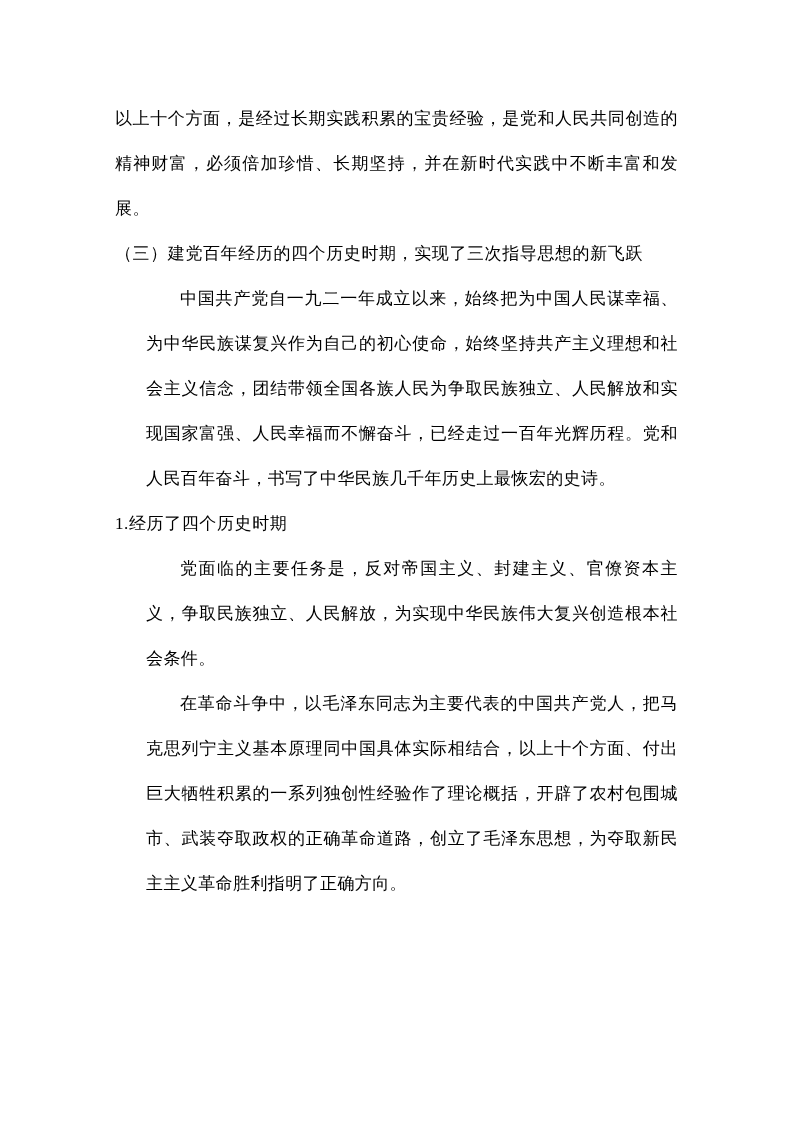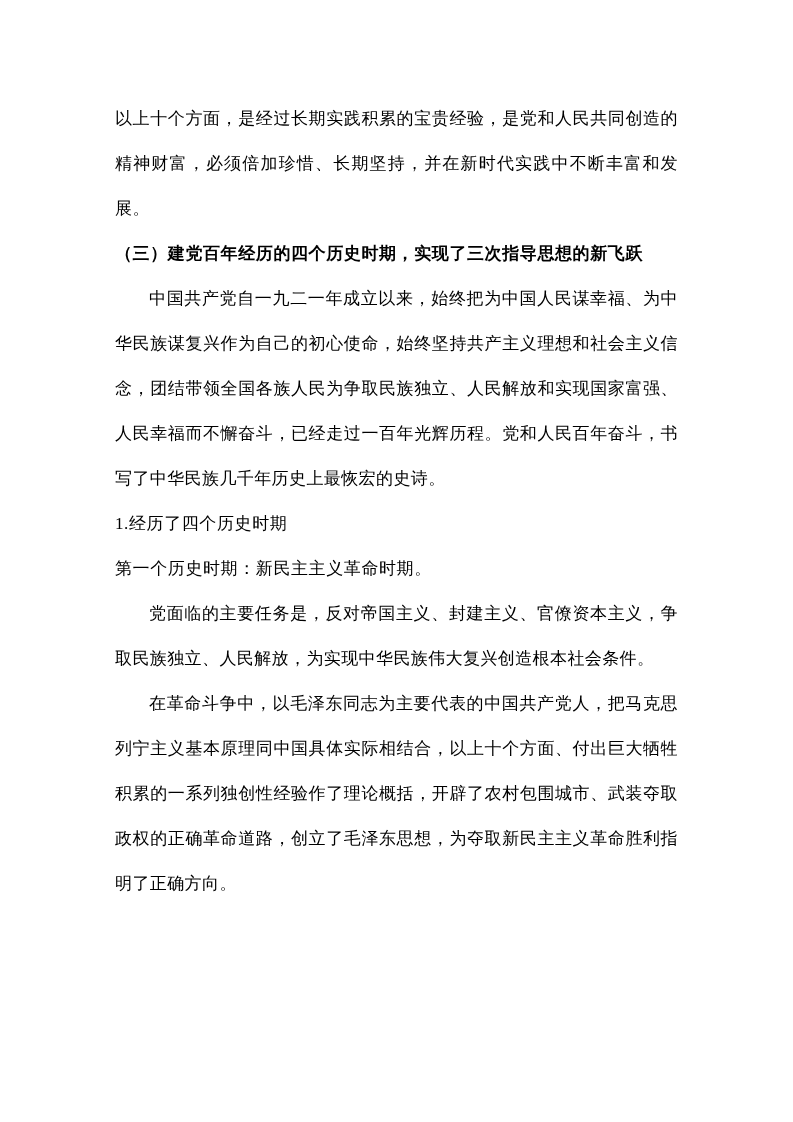--- a/index.html
+++ b/index.html
@@ -27,41 +27,41 @@
     line-height: 45px;
     text-align: justify;
     text-justify: inter-ideograph;
     letter-spacing: 0.4px;
   }
   p {
     margin: 0;
   }
   .para-indent {
     text-indent: 2em;
+    margin-left: 31px;
   }
   .para-plain {
     text-indent: 0;
   }
   .heading-bold {
-    font-weight: bold;
+    font-weight: normal;
     text-indent: 0;
     letter-spacing: 0.6px;
   }
   .heading-sub {
     font-weight: normal;
     text-indent: 0;
     letter-spacing: 0.6px;
   }
 </style>
 </head>
 <body>
 
 <div class="page">
   <div class="doc-body">
     <p class="para-plain">以上十个方面，是经过长期实践积累的宝贵经验，是党和人民共同创造的精神财富，必须倍加珍惜、长期坚持，并在新时代实践中不断丰富和发展。</p>
     <p class="heading-bold">（三）建党百年经历的四个历史时期，实现了三次指导思想的新飞跃</p>
     <p class="para-indent">中国共产党自一九二一年成立以来，始终把为中国人民谋幸福、为中华民族谋复兴作为自己的初心使命，始终坚持共产主义理想和社会主义信念，团结带领全国各族人民为争取民族独立、人民解放和实现国家富强、人民幸福而不懈奋斗，已经走过一百年光辉历程。党和人民百年奋斗，书写了中华民族几千年历史上最恢宏的史诗。</p>
     <p class="heading-sub">1.经历了四个历史时期</p>
-    <p class="heading-sub">第一个历史时期：新民主主义革命时期。</p>
     <p class="para-indent">党面临的主要任务是，反对帝国主义、封建主义、官僚资本主义，争取民族独立、人民解放，为实现中华民族伟大复兴创造根本社会条件。</p>
     <p class="para-indent">在革命斗争中，以毛泽东同志为主要代表的中国共产党人，把马克思列宁主义基本原理同中国具体实际相结合，以上十个方面、付出巨大牺牲积累的一系列独创性经验作了理论概括，开辟了农村包围城市、武装夺取政权的正确革命道路，创立了毛泽东思想，为夺取新民主主义革命胜利指明了正确方向。</p>
   </div>
 </div>
 
 </body></html>

